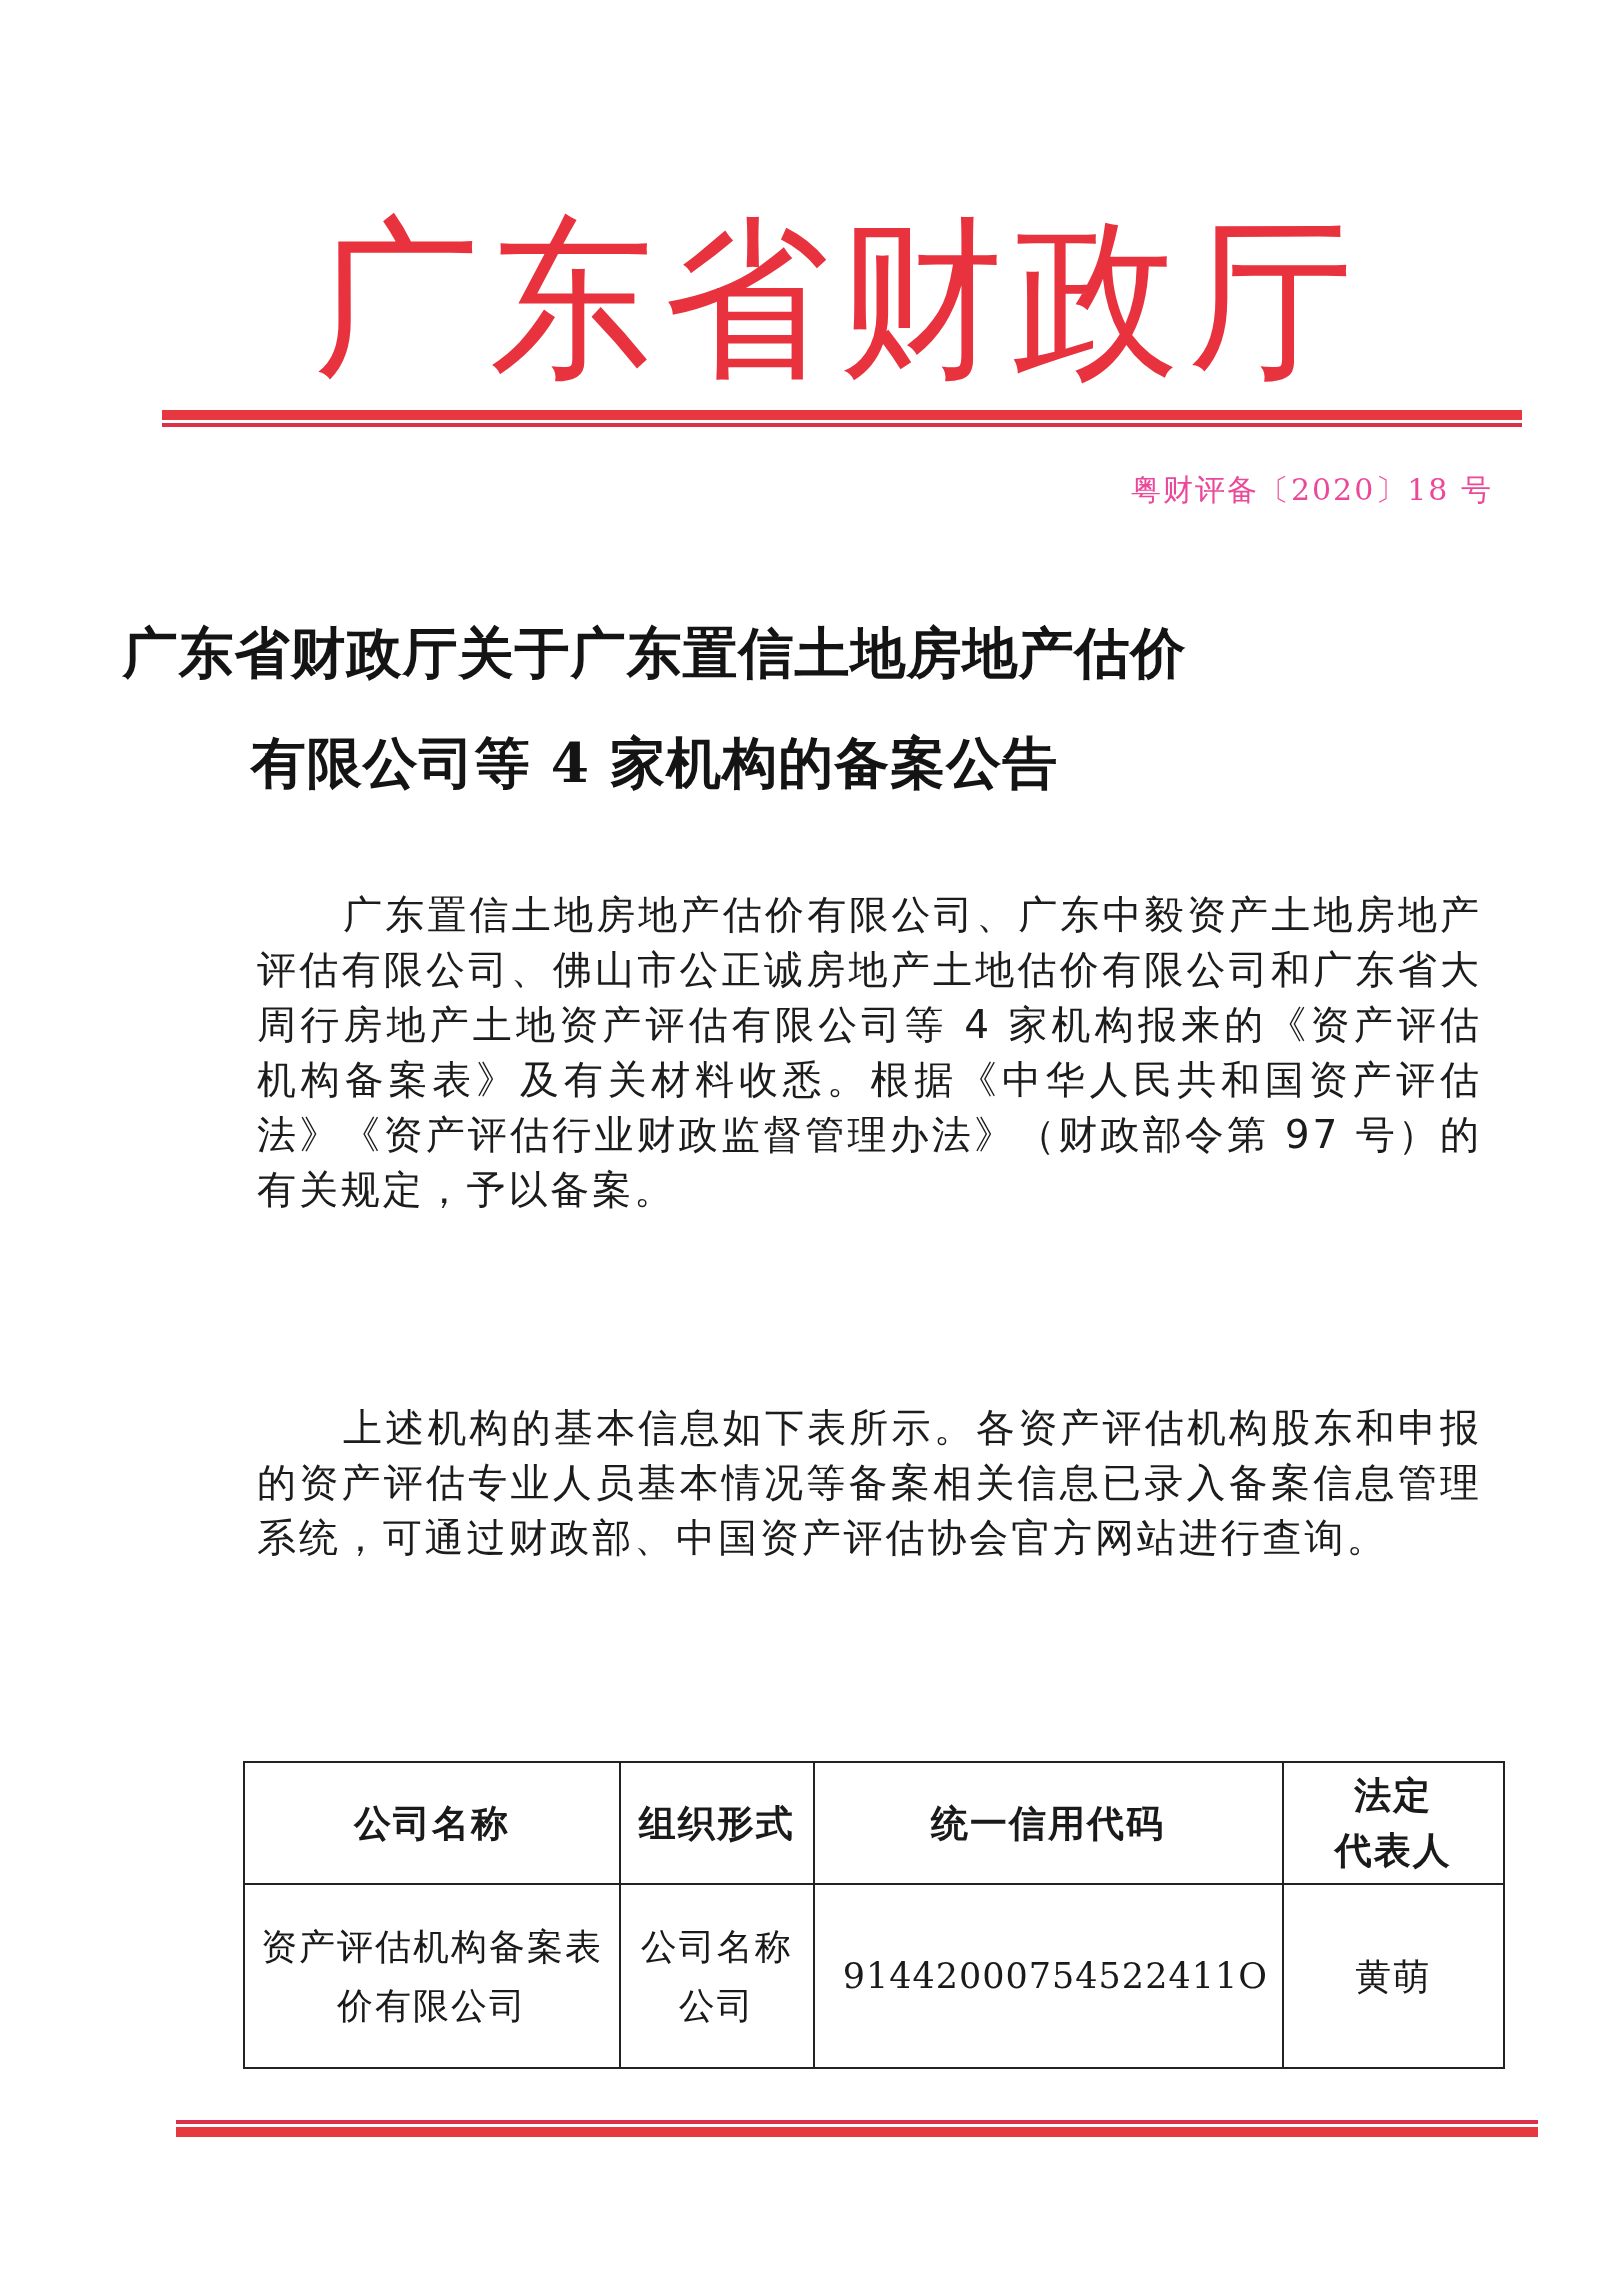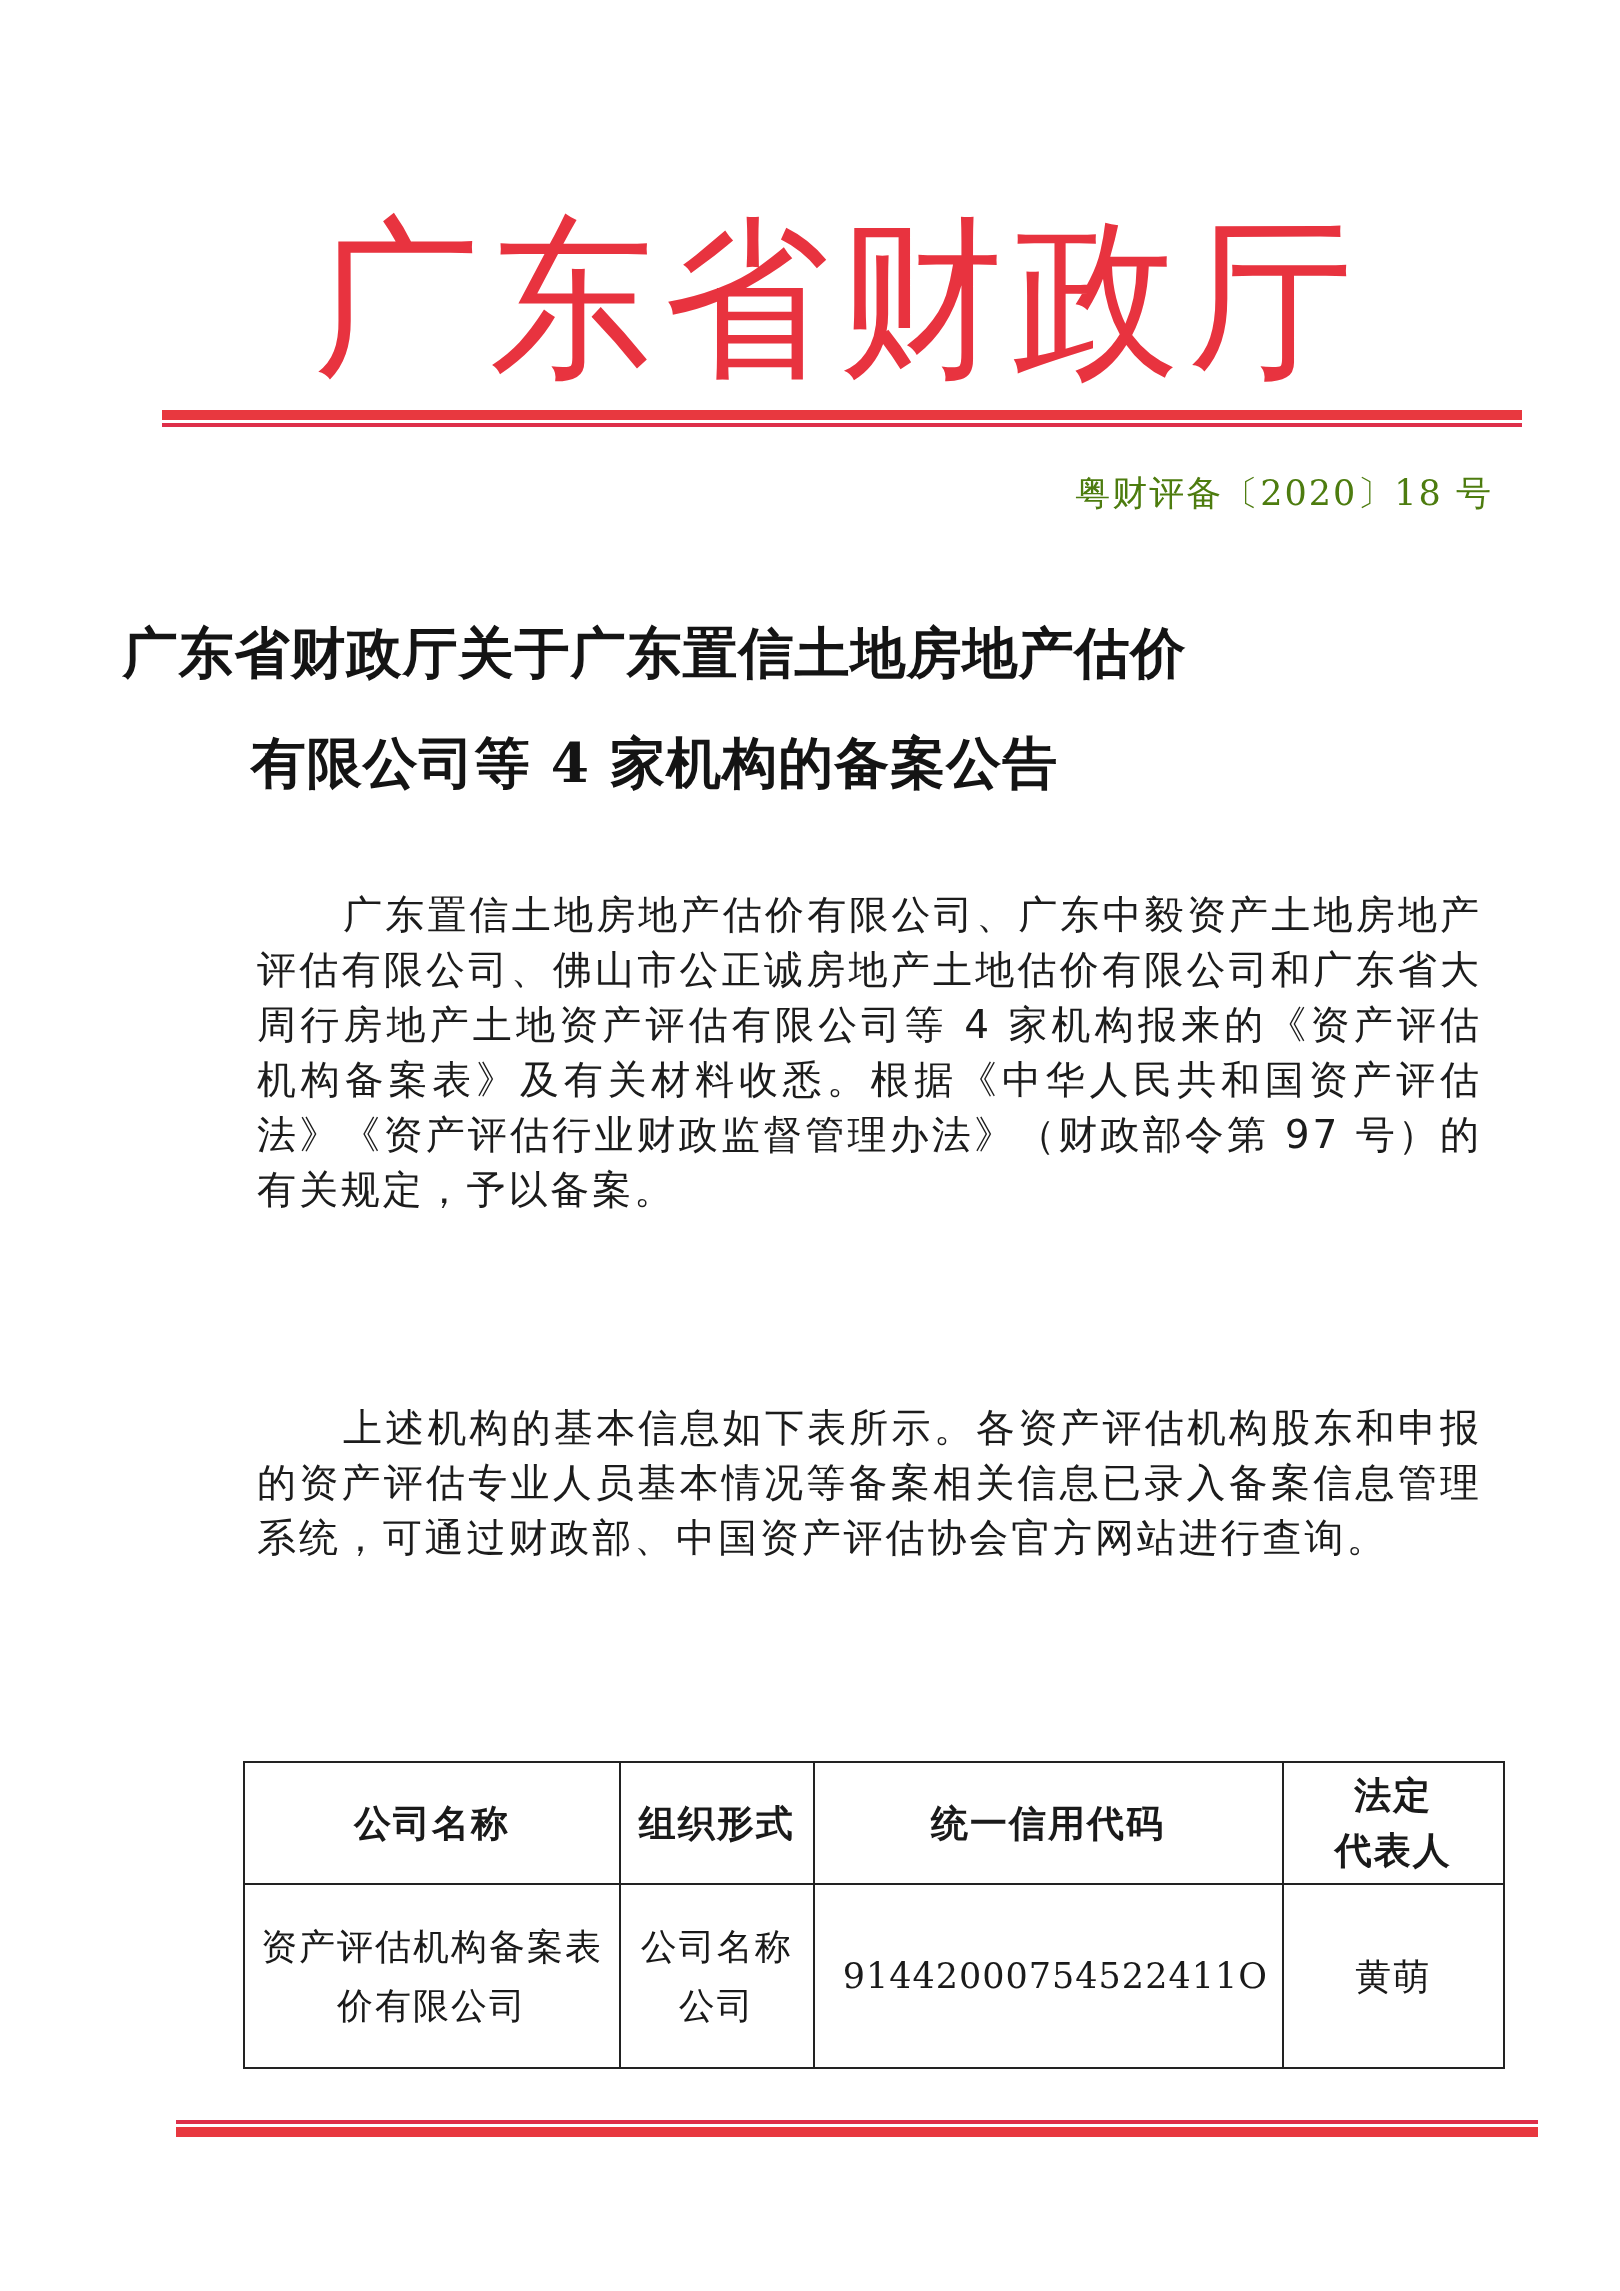--- a/index.html
+++ b/index.html
@@ -39,24 +39,24 @@
   }
   .rule-thin {
     position: absolute;
     height: 3.9px;
     background: #de2f4a;
   }
   .doc-number {
     position: absolute;
     right: 127px;
     top: 470px;
-    font-size: 35px;
+    font-size: 30px;
     letter-spacing: 2px;
     font-family: "DejaVu Serif", "Liberation Serif", serif;
-    color: #4d7c0f;
+    color: #ec4899;
   }
   .title {
     position: absolute;
     left: 0;
     width: 1309px;
     text-align: center;
     font-weight: bold;
     font-size: 55px;
     letter-spacing: 1px;
     font-family: "DejaVu Serif", "Liberation Serif", serif;

